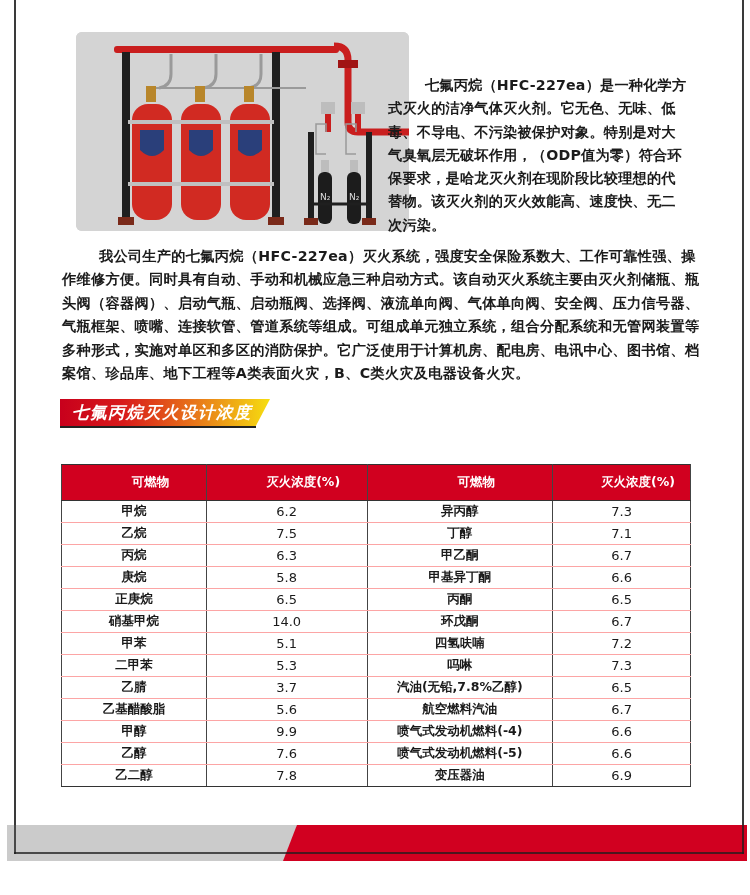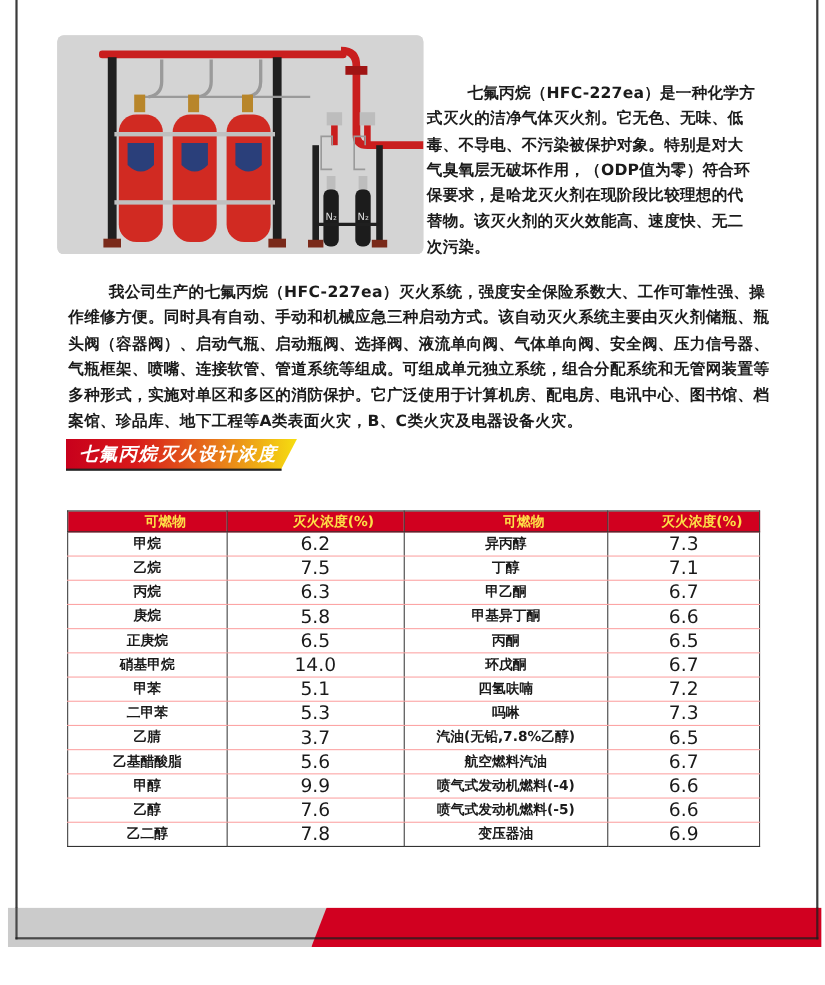--- a/index.html
+++ b/index.html
@@ -3,51 +3,51 @@
 <meta charset="utf-8">
 <style>
   * { margin: 0; padding: 0; box-sizing: border-box; }
   html, body { width: 750px; height: 895px; background: #ffffff; overflow: hidden; }
   body { position: relative; font-family: "DejaVu Sans", "Liberation Sans", sans-serif; color: #1a1a1a; }
 
   .frame { position: absolute; left: 14px; top: 0; width: 730px; height: 846px;
            border-left: 2px solid #3a3a3a; border-right: 2px solid #3a3a3a; border-bottom: 2px solid #2a2a2a; }
 
   
-  .photo { position: absolute; left: 52px; top: 32px; width: 333px; height: 199px;
+  .photo { position: absolute; left: 76px; top: 32px; width: 333px; height: 199px;
            background: #d3d3d3; border-radius: 6px; overflow: hidden; }
   .photo svg { width: 100%; height: 100%; display: block; }
 
   
   .intro { position: absolute; left: 388px; top: 74px; width: 300px;
            font-size: 14.2px; line-height: 23.3px; font-weight: bold; color: #1b1b1b; letter-spacing: 0.2px; }
   .intro p { text-indent: 2.6em; }
 
-  .body-text { position: absolute; left: 62px; top: 255px; width: 640px;
+  .body-text { position: absolute; left: 62px; top: 245px; width: 640px;
                font-size: 14.2px; line-height: 23.4px; font-weight: bold; color: #1b1b1b; letter-spacing: 0.3px; }
   .body-text p { text-indent: 2.6em; }
 
   
   .banner { position: absolute; left: 60px; top: 399px; width: 210px; height: 28px; }
   .banner .bg { position: absolute; inset: 0;
      background: linear-gradient(90deg, #c8001c 0%, #d81a1a 30%, #e8781a 65%, #f6de10 100%);
      clip-path: polygon(0 0, 100% 0, 93% 100%, 0 100%); }
   .banner .shadow { position: absolute; left: 0; top: 27px; width: 196px; height: 2px; background: #222; }
   .banner .title { position: absolute; left: 12px; top: 3px; font-size: 16.5px; font-weight: bold;
      font-style: italic; color: #ffffff; letter-spacing: 1.5px; white-space: nowrap; }
 
   
   table.conc { position: absolute; left: 61px; top: 464px; width: 630px; border-collapse: collapse;
                font-size: 12.5px; }
   table.conc th, table.conc td { height: 22px; text-align: center; vertical-align: middle;
                border-left: 1px solid #444; border-right: 1px solid #444; padding: 0; }
-  table.conc thead th { background: #d1001f; color: #fde047; font-weight: bold; height: 19px;
+  table.conc thead th { background: #d1001f; color: #ffffff; font-weight: bold; height: 36px;
                border-top: 1px solid #333; border-bottom: 1px solid #333; font-size: 12.5px; padding-left: 33px; }
   table.conc tbody td { border-bottom: 1px solid #fca5a5; color: #1a1a1a; font-weight: bold; }
-  table.conc tbody td.num { font-weight: normal; font-size: 17px; }
+  table.conc tbody td.num { font-weight: normal; font-size: 13px; }
   table.conc tbody tr:last-child td { border-bottom: 1.5px solid #333; }
   col.c1 { width: 145px; } col.c2 { width: 161px; } col.c3 { width: 186px; } col.c4 { width: 138px; }
 
   
   .stripe-gray { position: absolute; left: 7px; top: 825px; width: 290px; height: 36px; background: #cbcbcb;
                  clip-path: polygon(0 0, 100% 0, 97% 100%, 0 100%); }
   .stripe-red { position: absolute; left: 283px; top: 825px; width: 464px; height: 36px; background: #d10020;
                 clip-path: polygon(3% 0, 100% 0, 100% 100%, 0 100%); }
   .frame-bottom-line { position: absolute; left: 14px; top: 852px; width: 730px; height: 2px; background: rgba(30,30,30,0.75); }
   .frame-side-l { position: absolute; left: 14px; top: 825px; width: 2px; height: 29px; background: rgba(30,30,30,0.75); }

